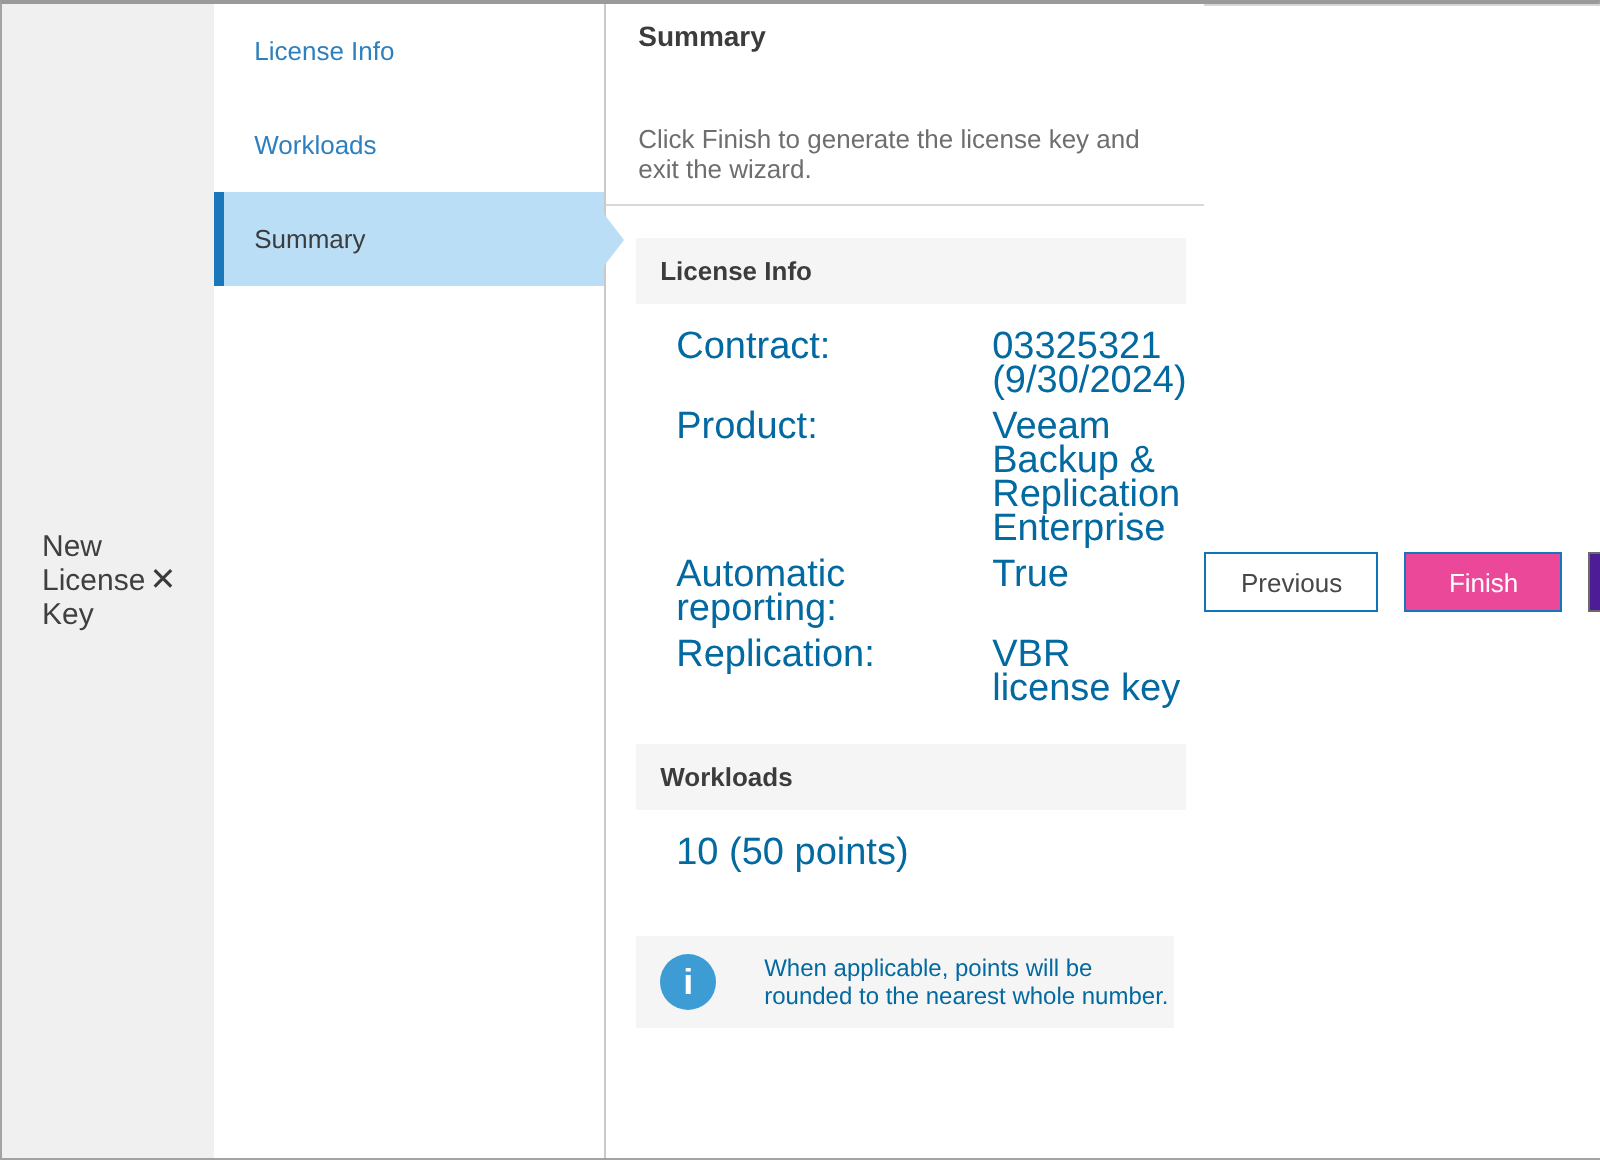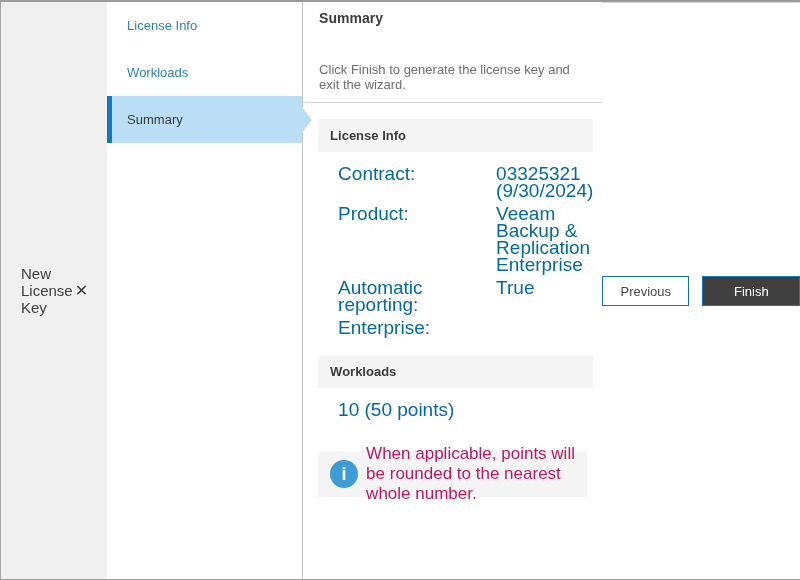--- a/index.html
+++ b/index.html
@@ -59,35 +59,35 @@
   .info-note {
     margin-top:30px; margin-right:6px; height:46px; background:#f5f5f5;
     display:flex; align-items:center;
   }
   .info-icon {
     flex:0 0 28px; width:28px; height:28px; border-radius:50%;
     background:#3d9cd3; color:#fff; margin-left:12px;
     display:flex; align-items:center; justify-content:center;
     font-size:18px; font-weight:bold; font-style:normal;
   }
-  .info-text { margin-left:8px; font-size:17px; color:#be185d; }
+  .info-text { margin-left:24px; font-size:12px; color:#0369a1; }
 
   
   .footer {
     flex:0 0 67px; border-top:1px solid #d6d6d6;
     display:flex; align-items:center; justify-content:flex-end;
     gap:13px; padding-right:18px; background:#fff;
   }
   .btn {
     height:30px; font-size:13px; font-family:"Liberation Sans", sans-serif;
     display:inline-flex; align-items:center; justify-content:center;
     cursor:pointer; border-radius:0;
   }
   .btn-previous { width:87px; background:#ffffff; border:1px solid #1274b8; color:#474747; }
-  .btn-finish  { width:98px; background:#404040; border:1px solid #1377bc; color:#ffffff; }
+  .btn-finish  { width:79px; background:#ec4899; border:1px solid #1377bc; color:#ffffff; }
   .btn-cancel  { width:100px; background:#4c1d95; border:1px solid #6a6a6a; color:#ffffff; }
 </style>
 </head>
 <body>
 
 <div class="dialog">
 
   <div class="titlebar">
     <div class="title">New License Key</div>
     <div class="close-btn">✕</div>
@@ -125,21 +125,22 @@
           </div>
           <div class="kv-row">
             <div class="kv-label">Product:</div>
             <div class="kv-value">Veeam Backup &amp; Replication Enterprise</div>
           </div>
           <div class="kv-row">
             <div class="kv-label">Automatic reporting:</div>
             <div class="kv-value">True</div>
           </div>
           <div class="kv-row">
-            <div class="kv-label">Enterprise:</div>
+            <div class="kv-label">Replication:</div>
+            <div class="kv-value">VBR license key</div>
           </div>
         </div>
 
         <div class="section-bar">Workloads</div>
 
         <div class="kv">
           <div class="kv-row">
             <div class="kv-value">10 (50 points)</div>
           </div>
         </div>

